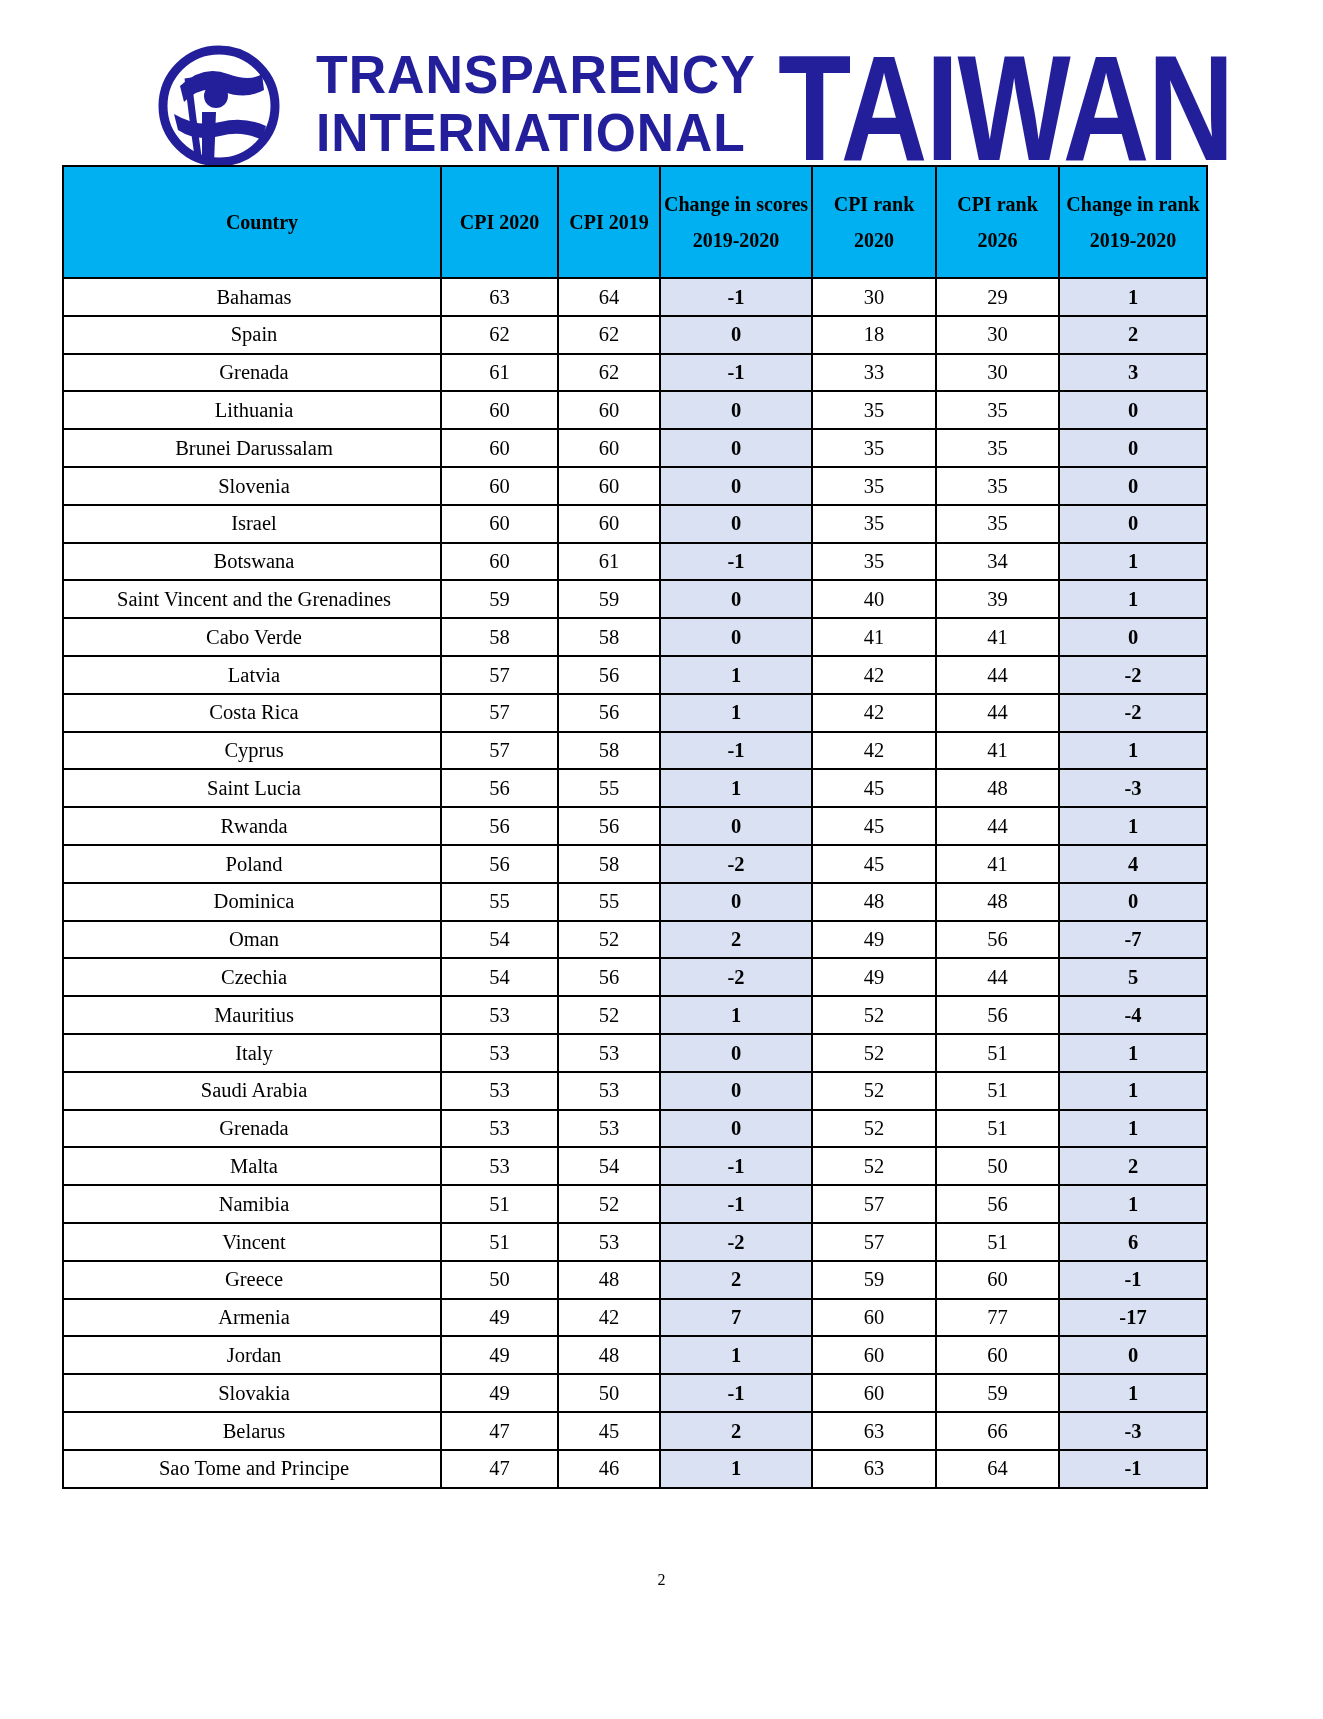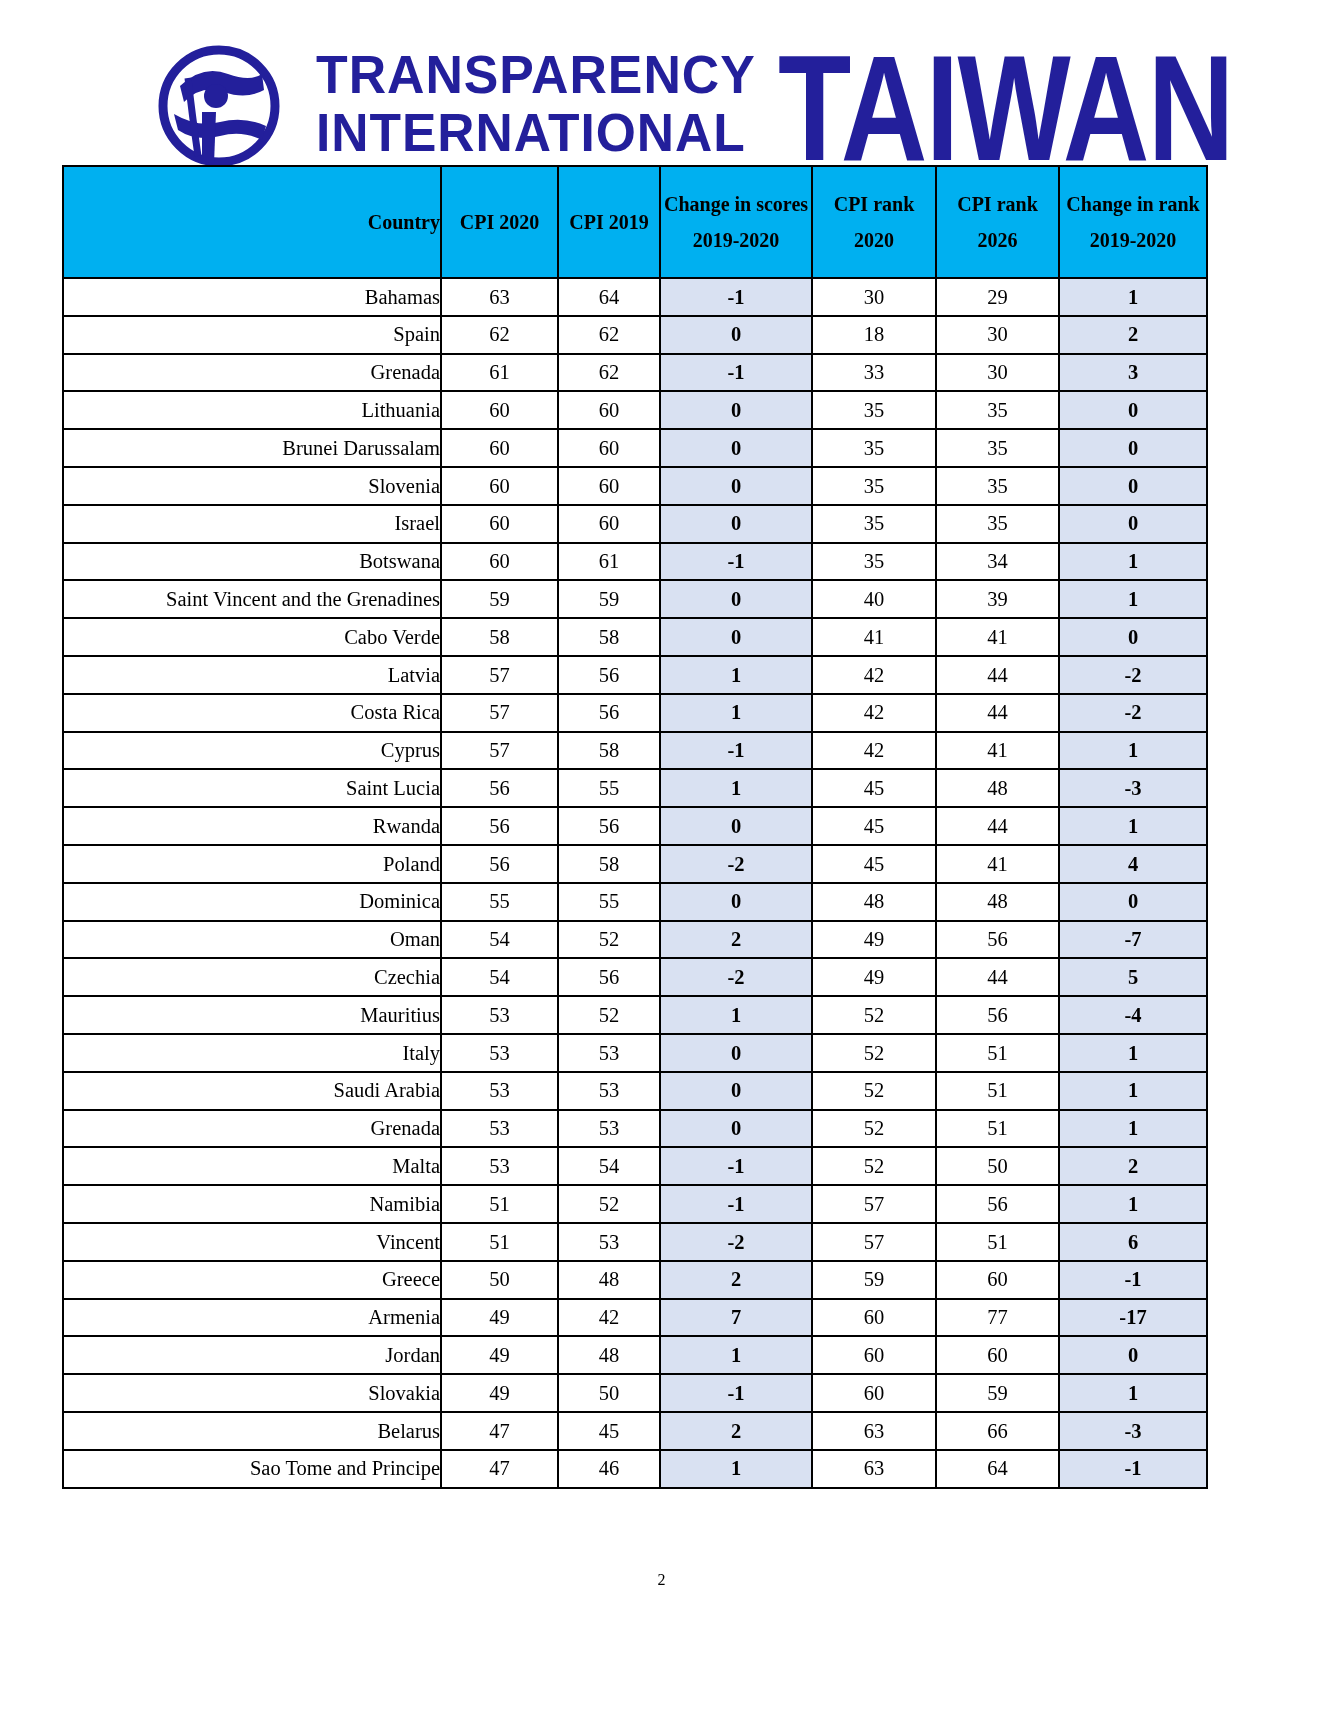--- a/index.html
+++ b/index.html
@@ -8,23 +8,23 @@
   .logo { position: absolute; left: 158px; top: 44px; width: 1000px; height: 124px; }
   .logo-emblem { position: absolute; left: 0; top: 0; width: 122px; height: 124px; }
   .logo-line { position: absolute; font-family: "Liberation Sans", sans-serif; font-weight: bold; color: #231f9b; letter-spacing: 1px; white-space: nowrap; }
   .logo-line1 { left: 158px; top: 0px; font-size: 54px; line-height: 60px; transform: scaleX(0.96); transform-origin: left top; }
   .logo-line2 { left: 158px; top: 58px; font-size: 54px; line-height: 60px; transform: scaleX(0.955); transform-origin: left top; }
   .logo-big { position: absolute; left: 620px; top: 4px; font-family: "Liberation Sans", sans-serif; font-weight: bold; color: #231f9b; font-size: 150px; line-height: 120px; letter-spacing: -2px; transform: scaleX(0.8) scaleY(1.0); transform-origin: left top; white-space: nowrap; }
 
   table.cpi { position: absolute; left: 62px; top: 165px; width: 1144px; border-collapse: collapse; table-layout: fixed; }
   table.cpi th, table.cpi td { border: 2px solid #000; padding: 0; }
   table.cpi th { background: #00b0f0; height: 110px; font-family: "Liberation Serif", serif; font-weight: bold; font-size: 20px; line-height: 36px; text-align: center; vertical-align: middle; }
-  table.cpi th.th-country { text-align: right; padding-left: 20px; }
+  table.cpi th.th-country { text-align: center; padding-left: 20px; }
   table.cpi td { height: 35.8px; font-size: 20.5px; text-align: center; vertical-align: middle; line-height: 1; }
-  table.cpi td.c-country { text-align: right; padding-left: 4px; white-space: nowrap; }
+  table.cpi td.c-country { text-align: center; padding-left: 4px; white-space: nowrap; }
   table.cpi td.c-change { background: #d9e1f2; font-weight: bold; }
 
   .page-num { position: absolute; left: 0; width: 1323px; top: 1571px; text-align: center; font-family: "Liberation Serif", serif; font-size: 16px; }
 </style>
 </head>
 <body>
 
 <div class="logo">
   <svg class="logo-emblem" viewBox="0 0 122 124">
     <circle cx="61" cy="62" r="56" fill="none" stroke="#231f9b" stroke-width="9"></circle>

